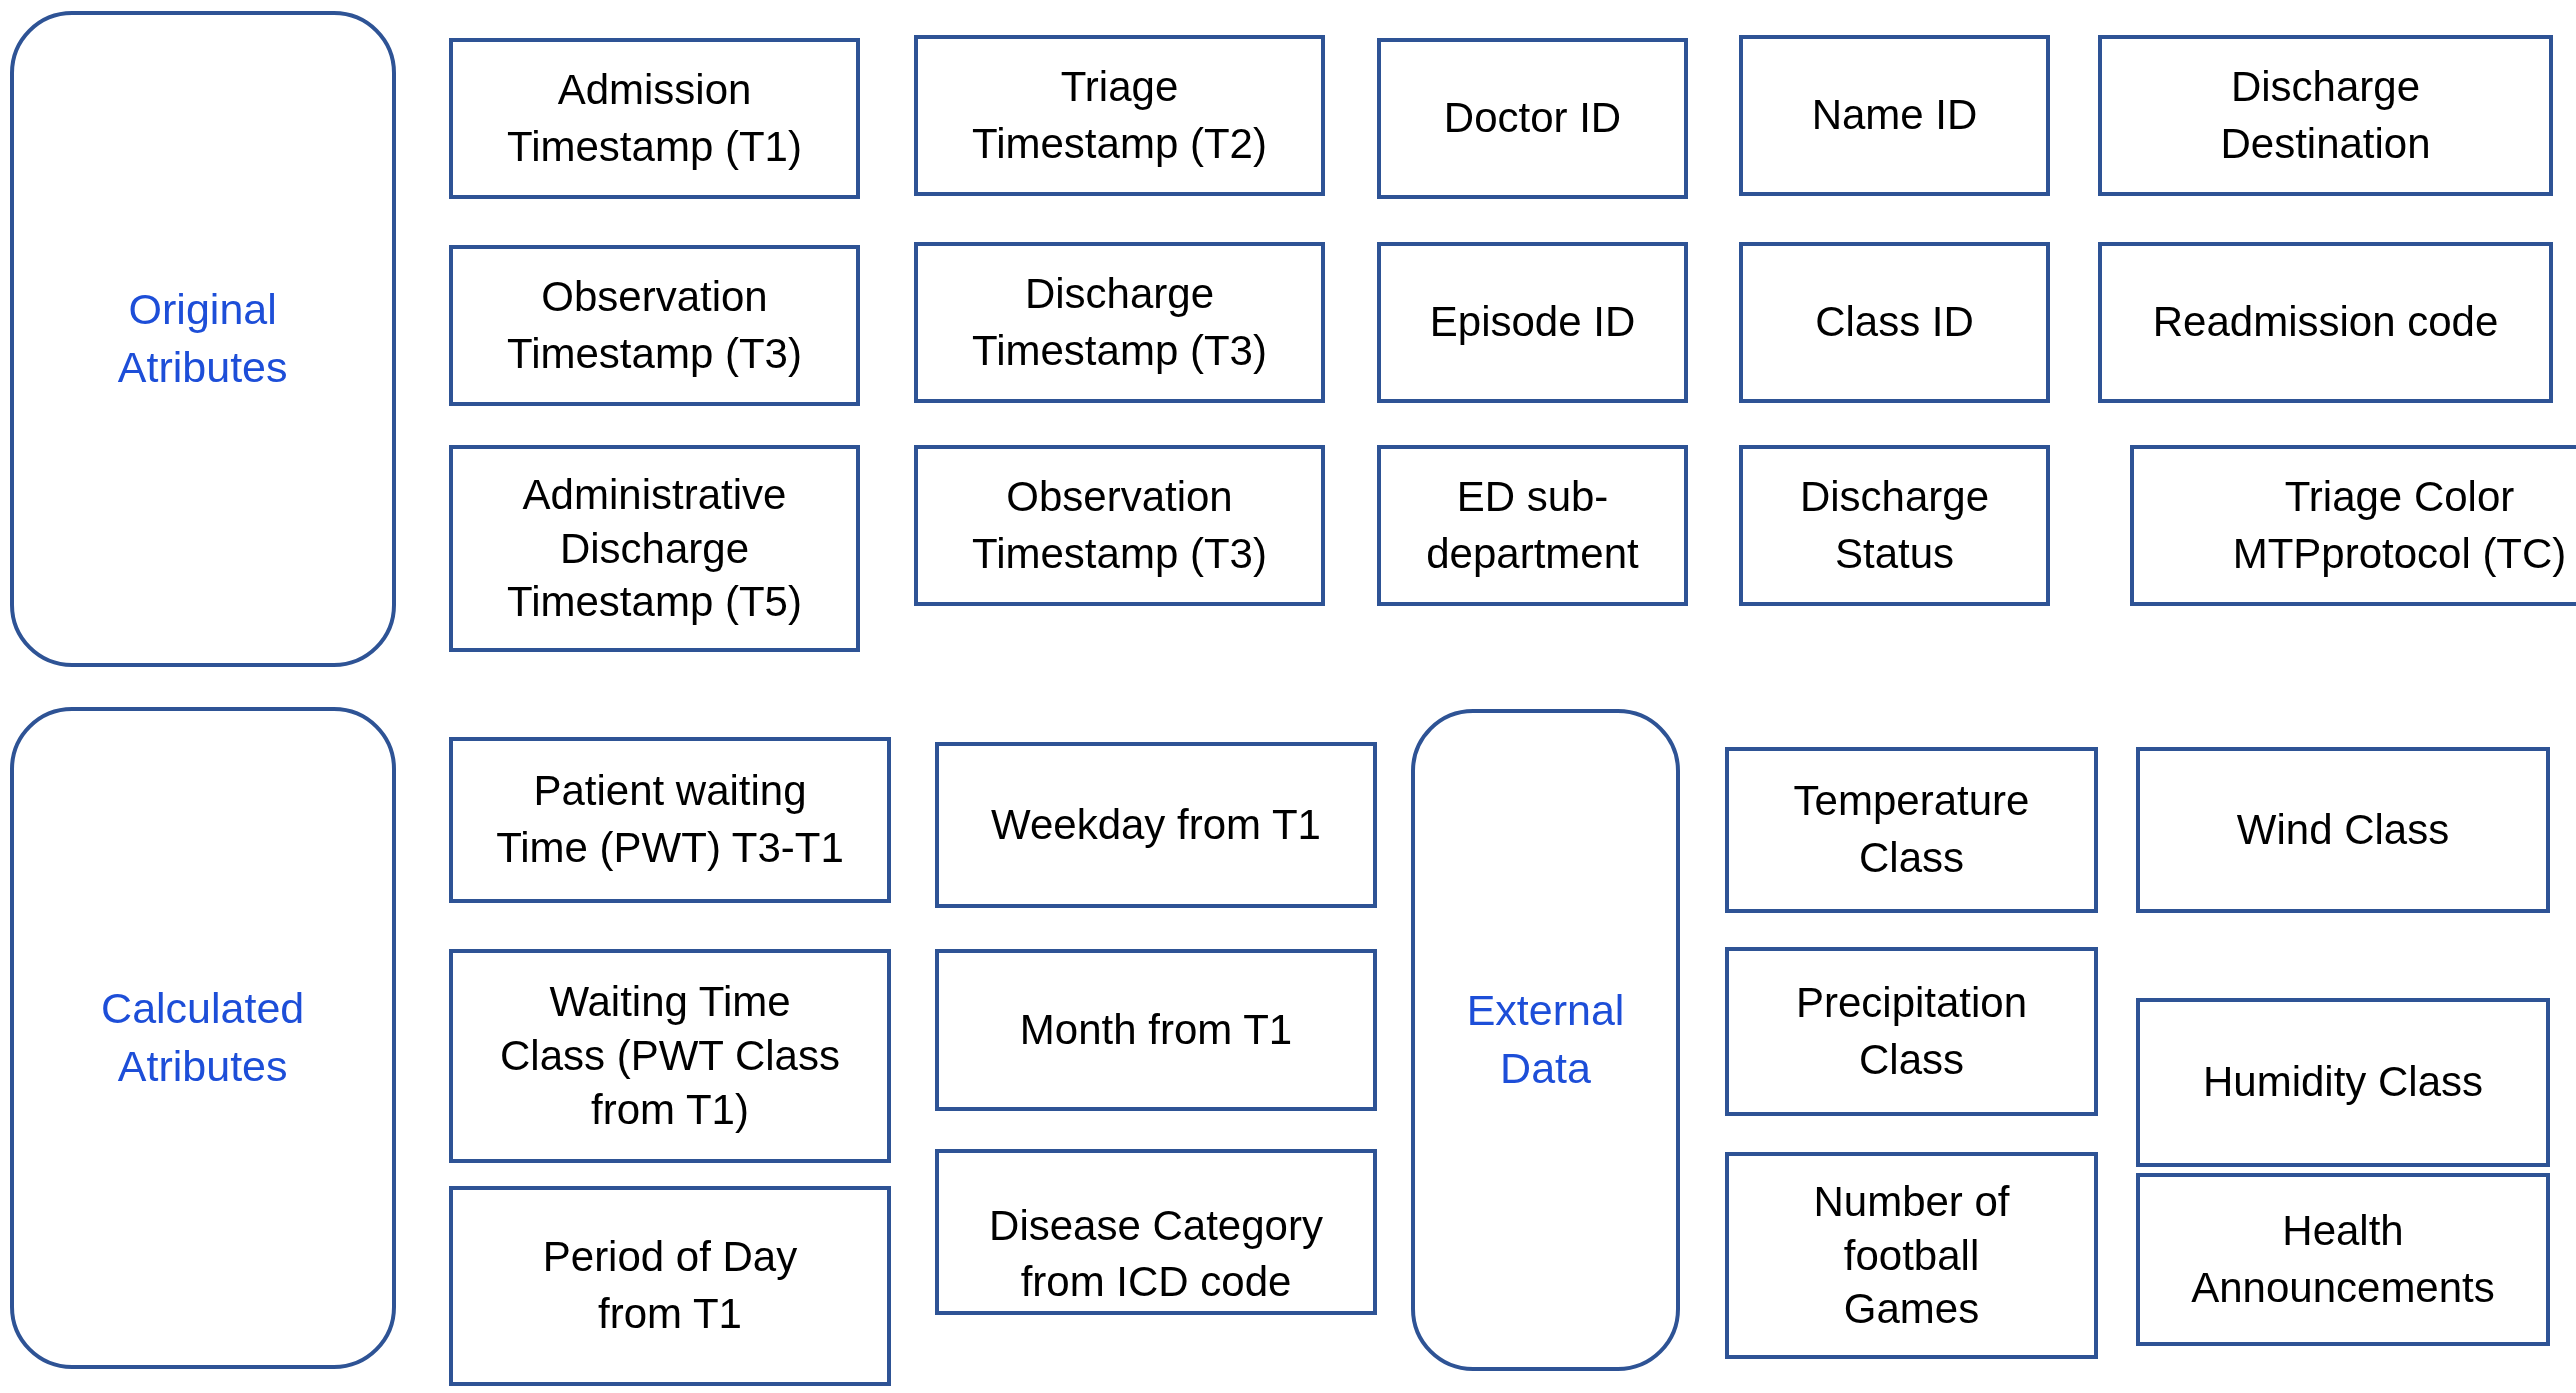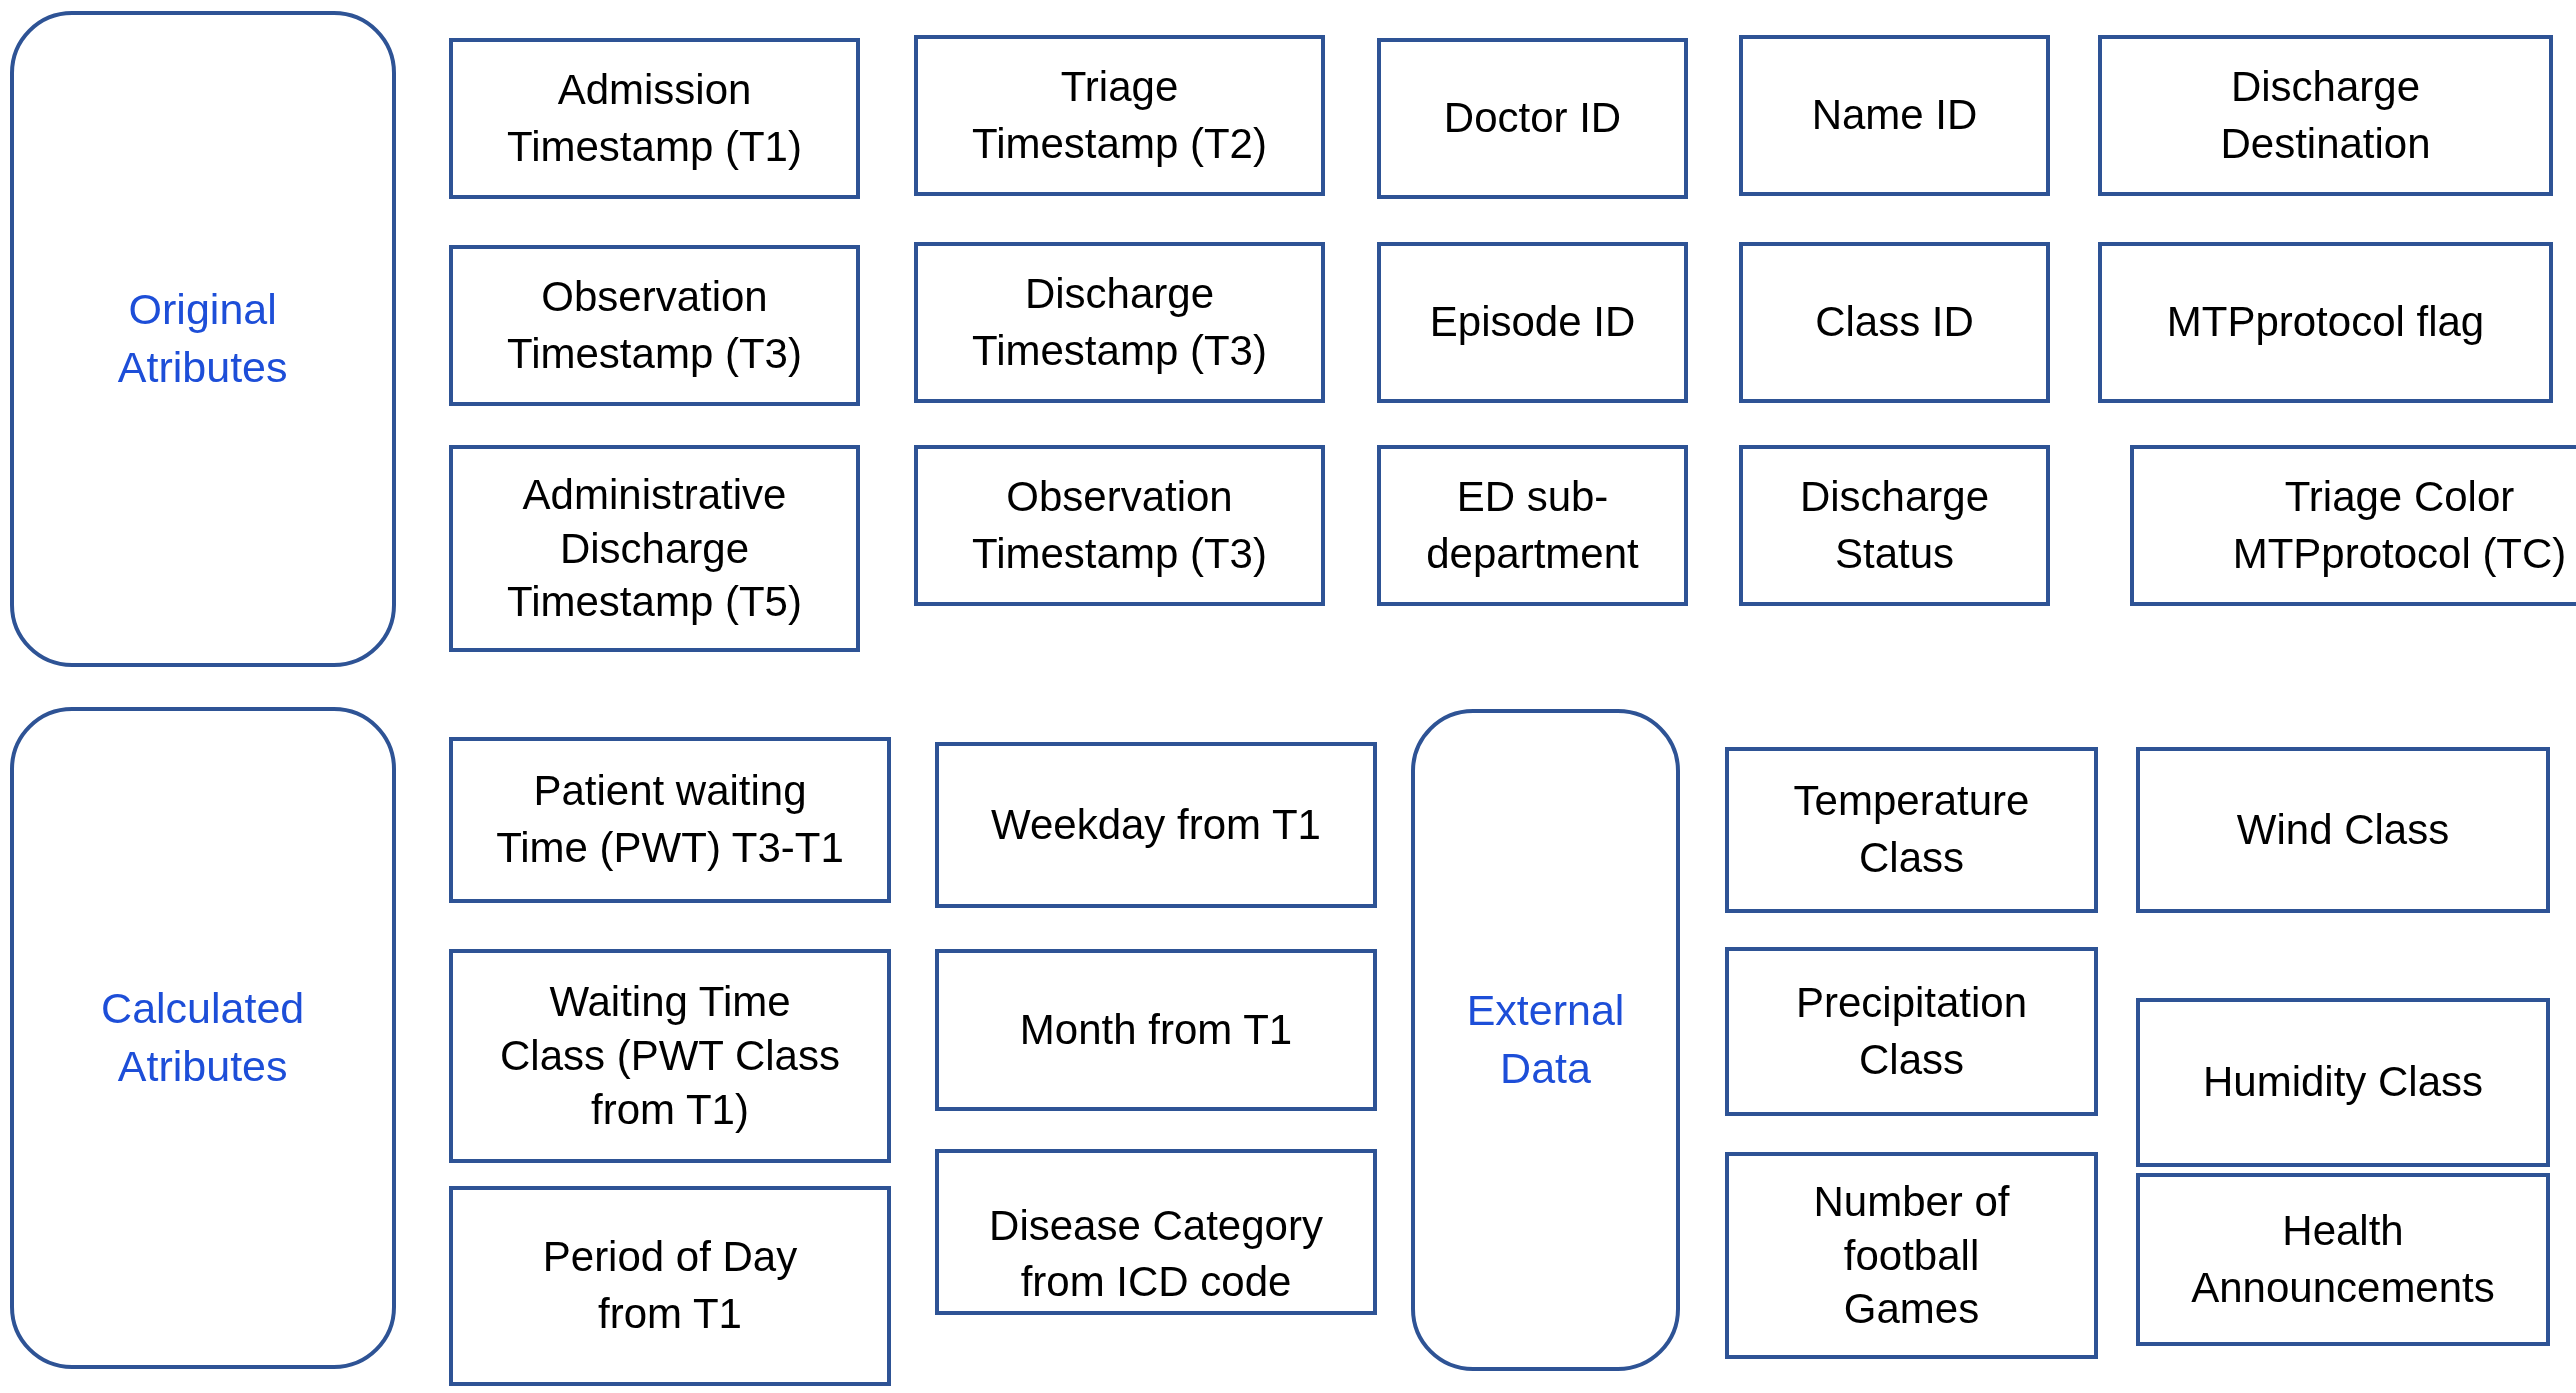--- a/index.html
+++ b/index.html
@@ -94,21 +94,21 @@
 
   <div class="attr-box" style="left:1377px; top:242px; width:311px; height:161px;">
     <span class="box-label">Episode ID</span>
   </div>
 
   <div class="attr-box" style="left:1739px; top:242px; width:311px; height:161px;">
     <span class="box-label">Class ID</span>
   </div>
 
   <div class="attr-box" style="left:2098px; top:242px; width:455px; height:161px;">
-    <span class="box-label">MTPprotocol flag</span>
+    <span class="box-label">Readmission code</span>
   </div>
 
   <div class="attr-box" style="left:449px; top:445px; width:411px; height:207px;">
     <span class="box-label tight">Administrative<br>Discharge<br>Timestamp (T5)</span>
   </div>
 
   <div class="attr-box" style="left:914px; top:445px; width:411px; height:161px;">
     <span class="box-label">Observation<br>Timestamp (T3)</span>
   </div>
 

